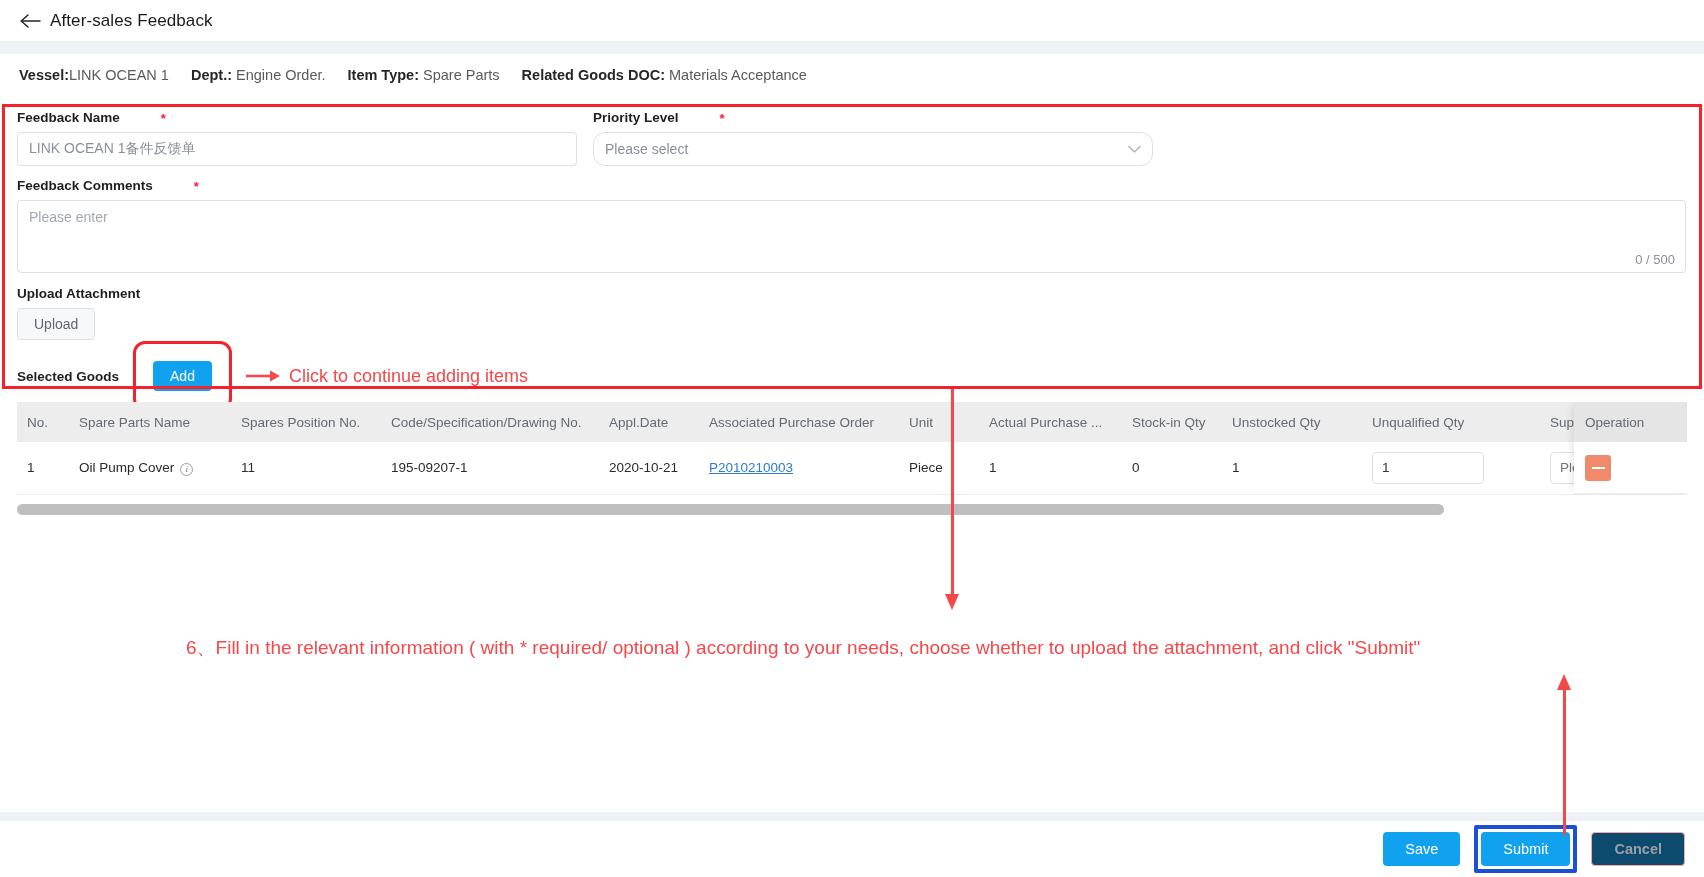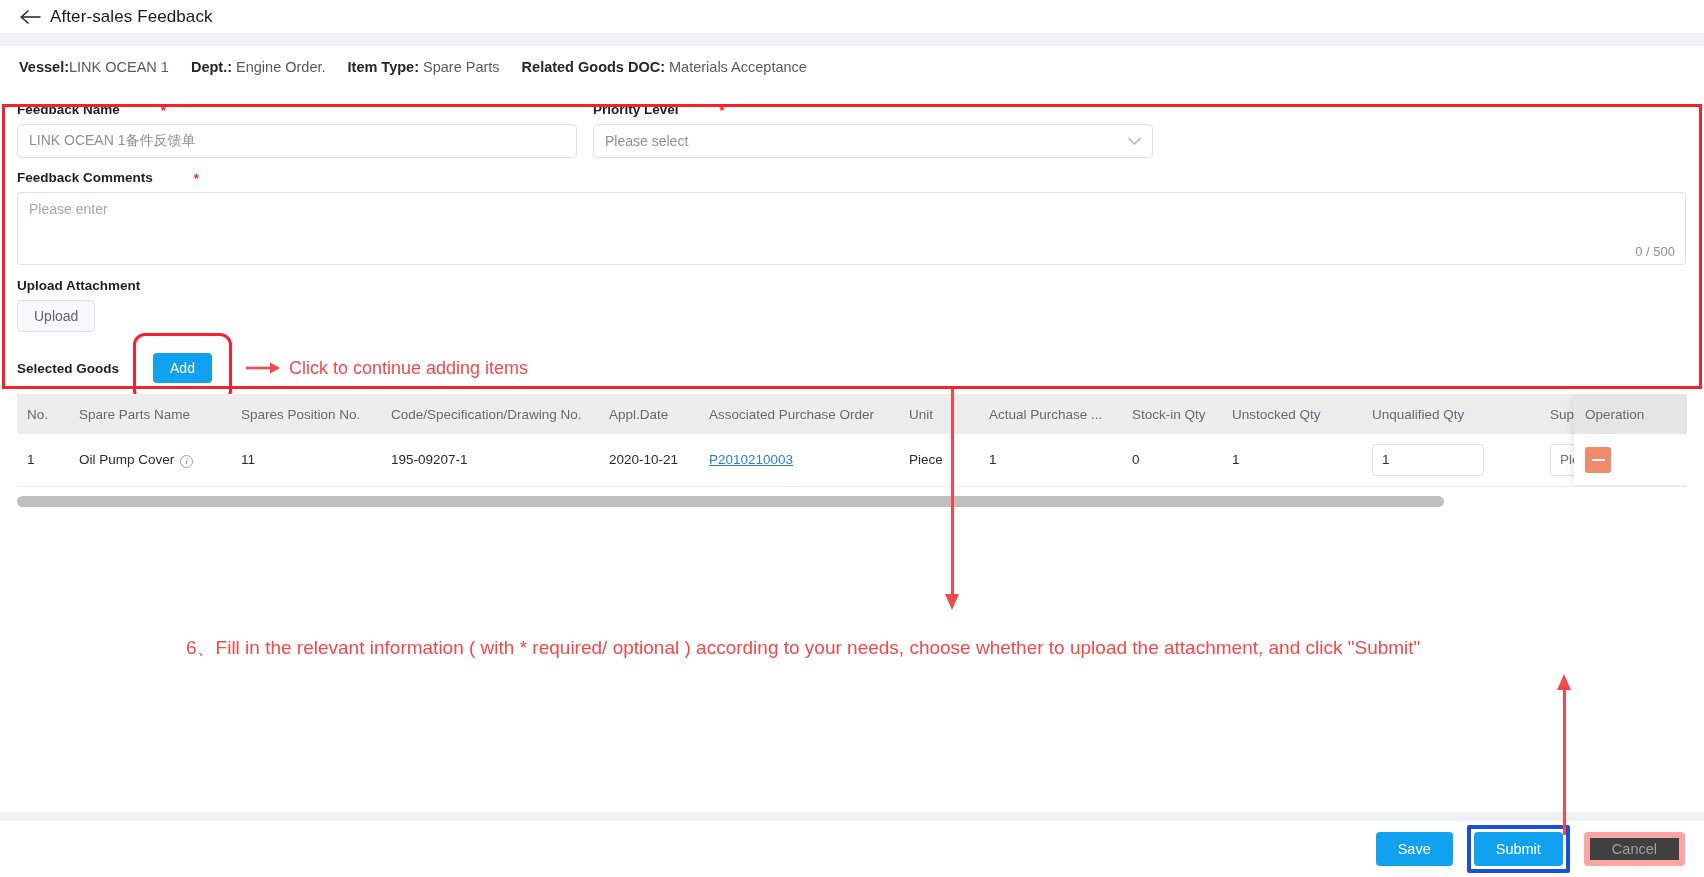--- a/index.html
+++ b/index.html
@@ -6,21 +6,21 @@
   html, body {
     width: 1704px; height: 877px;
     background: #ffffff;
     font-family: "Liberation Sans", sans-serif;
     overflow: hidden;
   }
   #app { position: relative; width: 1704px; height: 877px; background:#fff; }
 
   
   .topbar {
-    height: 33px; display: flex; align-items: center;
+    height: 41px; display: flex; align-items: center;
     padding-left: 19px; background:#fff;
   }
   .back-arrow {
     width: 22px; height: 22px; margin-right: 9px;
     display: flex; align-items:center; justify-content:center;
     color:#222;
   }
   .back-arrow svg { display:block; }
   .topbar-title { font-size: 17px; color:#1b1b1b; letter-spacing:.1px; }
 
@@ -59,21 +59,21 @@
 
   .textinput {
     width: 100%; height: 34px;
     border: 1px solid #dcdfe6; border-radius: 4px;
     padding: 0 11px; font-size: 14px; color:#8a8f99;
     background:#fff; font-family:"Liberation Sans", sans-serif;
     outline: none;
   }
   .selectbox {
     width: 100%; height: 34px;
-    border: 1px solid #dcdfe6; border-radius: 4px;
+    border: 1px solid #dcdfe6; border-radius: 12px;
     padding: 0 11px; font-size: 14px; color:#8a8f99;
     background:#fff; display:flex; align-items:center; justify-content:space-between;
   }
   .chev { color:#b4b8c0; display:flex; }
 
   .ta-wrap { margin-top: 12px; }
   .ta-box {
     position:relative;
     border:1px solid #dcdfe6; border-radius:4px; background:#fff;
     height: 73px;
@@ -195,21 +195,21 @@
   .footer {
     position:absolute; left:0; right:0; bottom:0; height: 56px;
     display:flex; align-items:center; justify-content:flex-end;
     padding-right: 19px; gap: 14px; background:#fff;
   }
   .btn {
     height: 34px; padding: 0 22px; border-radius:4px; font-size:14.5px;
     cursor:pointer; font-family:"Liberation Sans", sans-serif; border:none;
   }
   .btn-primary { background:#11a2ef; color:#fff; }
-  .btn-ghost { background:#404040; color:#9aa0a6; border:6px solid #fca5a5; }
+  .btn-ghost { background:#0c4a6e; color:#9aa0a6; border:1px solid #fca5a5;font-weight:bold; }
   .submit-redbox { border:4px solid #1d4ed8; padding:3px; border-radius:2px; display:inline-flex; }
 </style>
 </head>
 <body>
 
 <div id="app">
 
   <div class="topbar">
     <span class="back-arrow">
       <svg width="22" height="16" viewBox="0 0 22 16">

